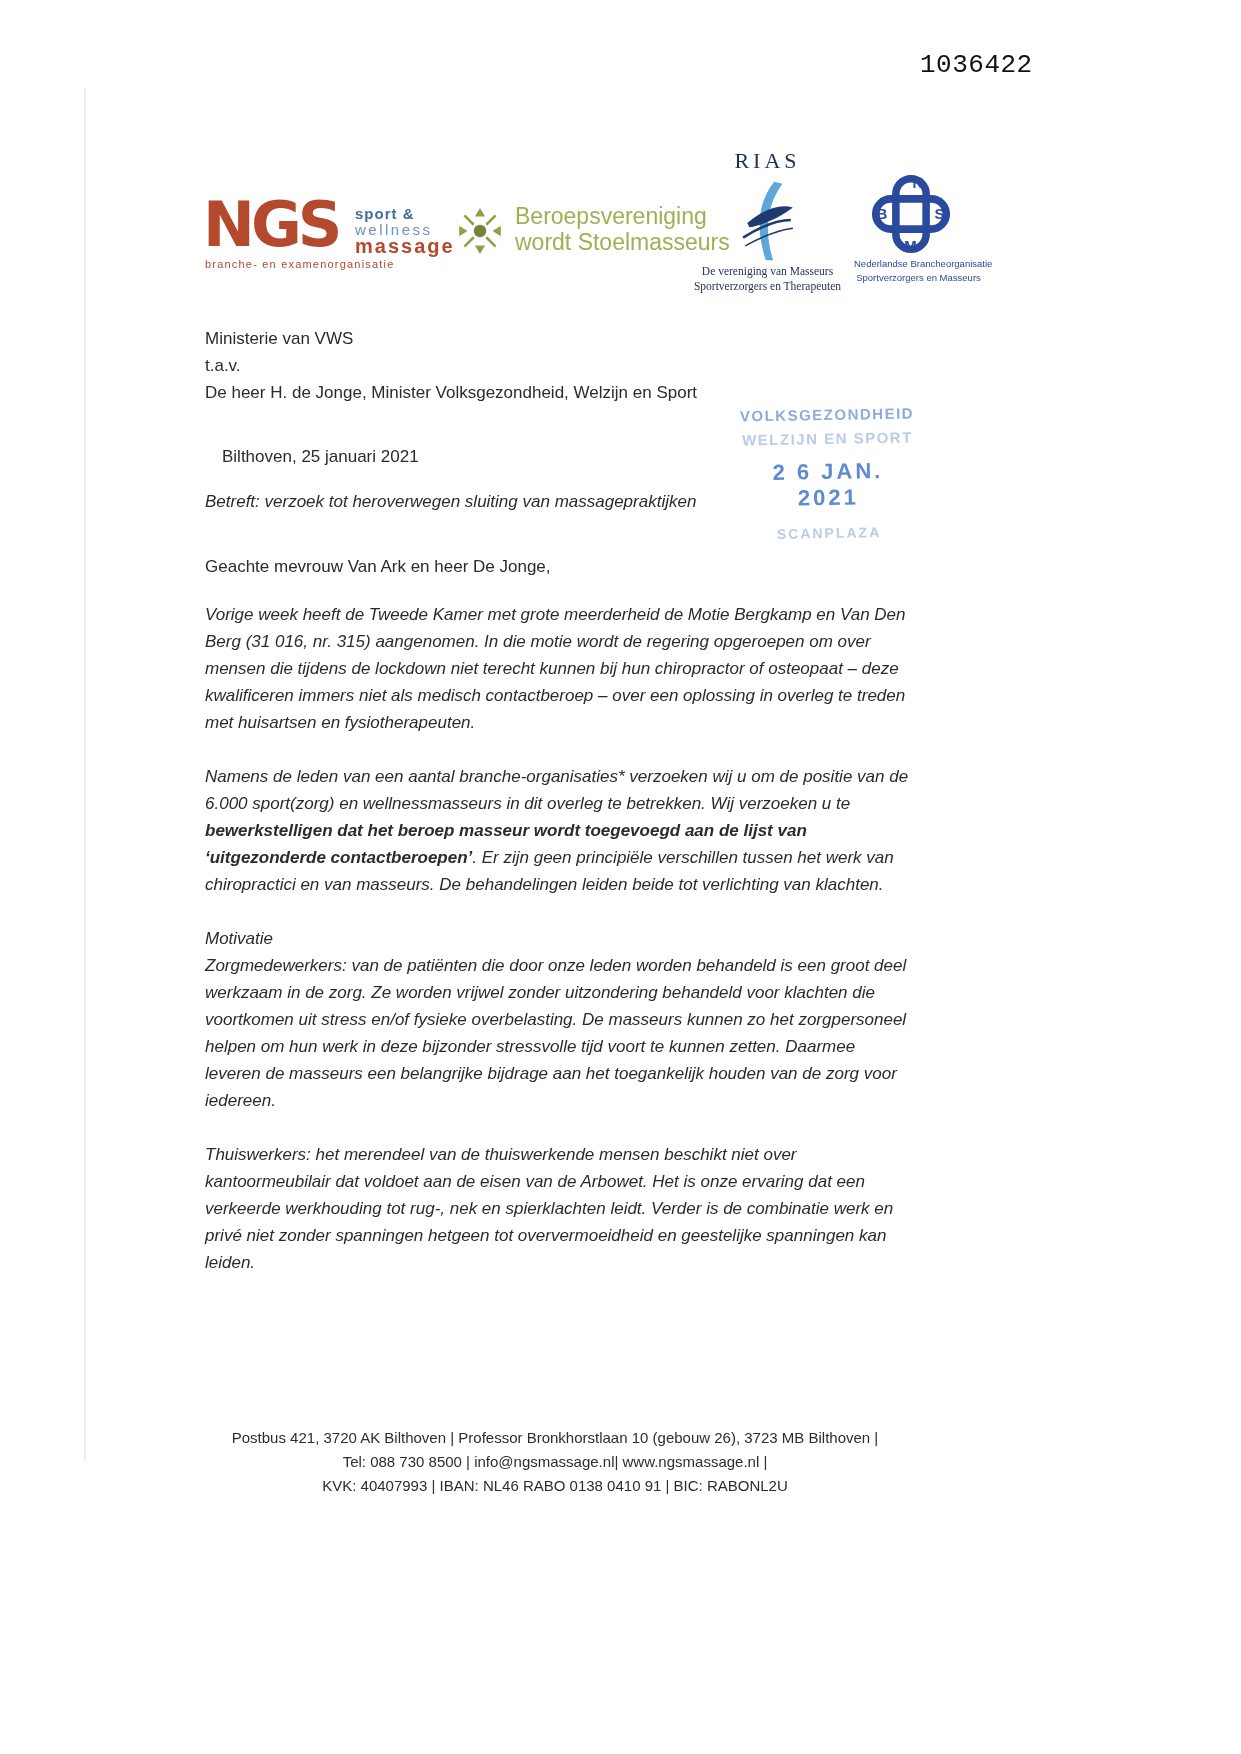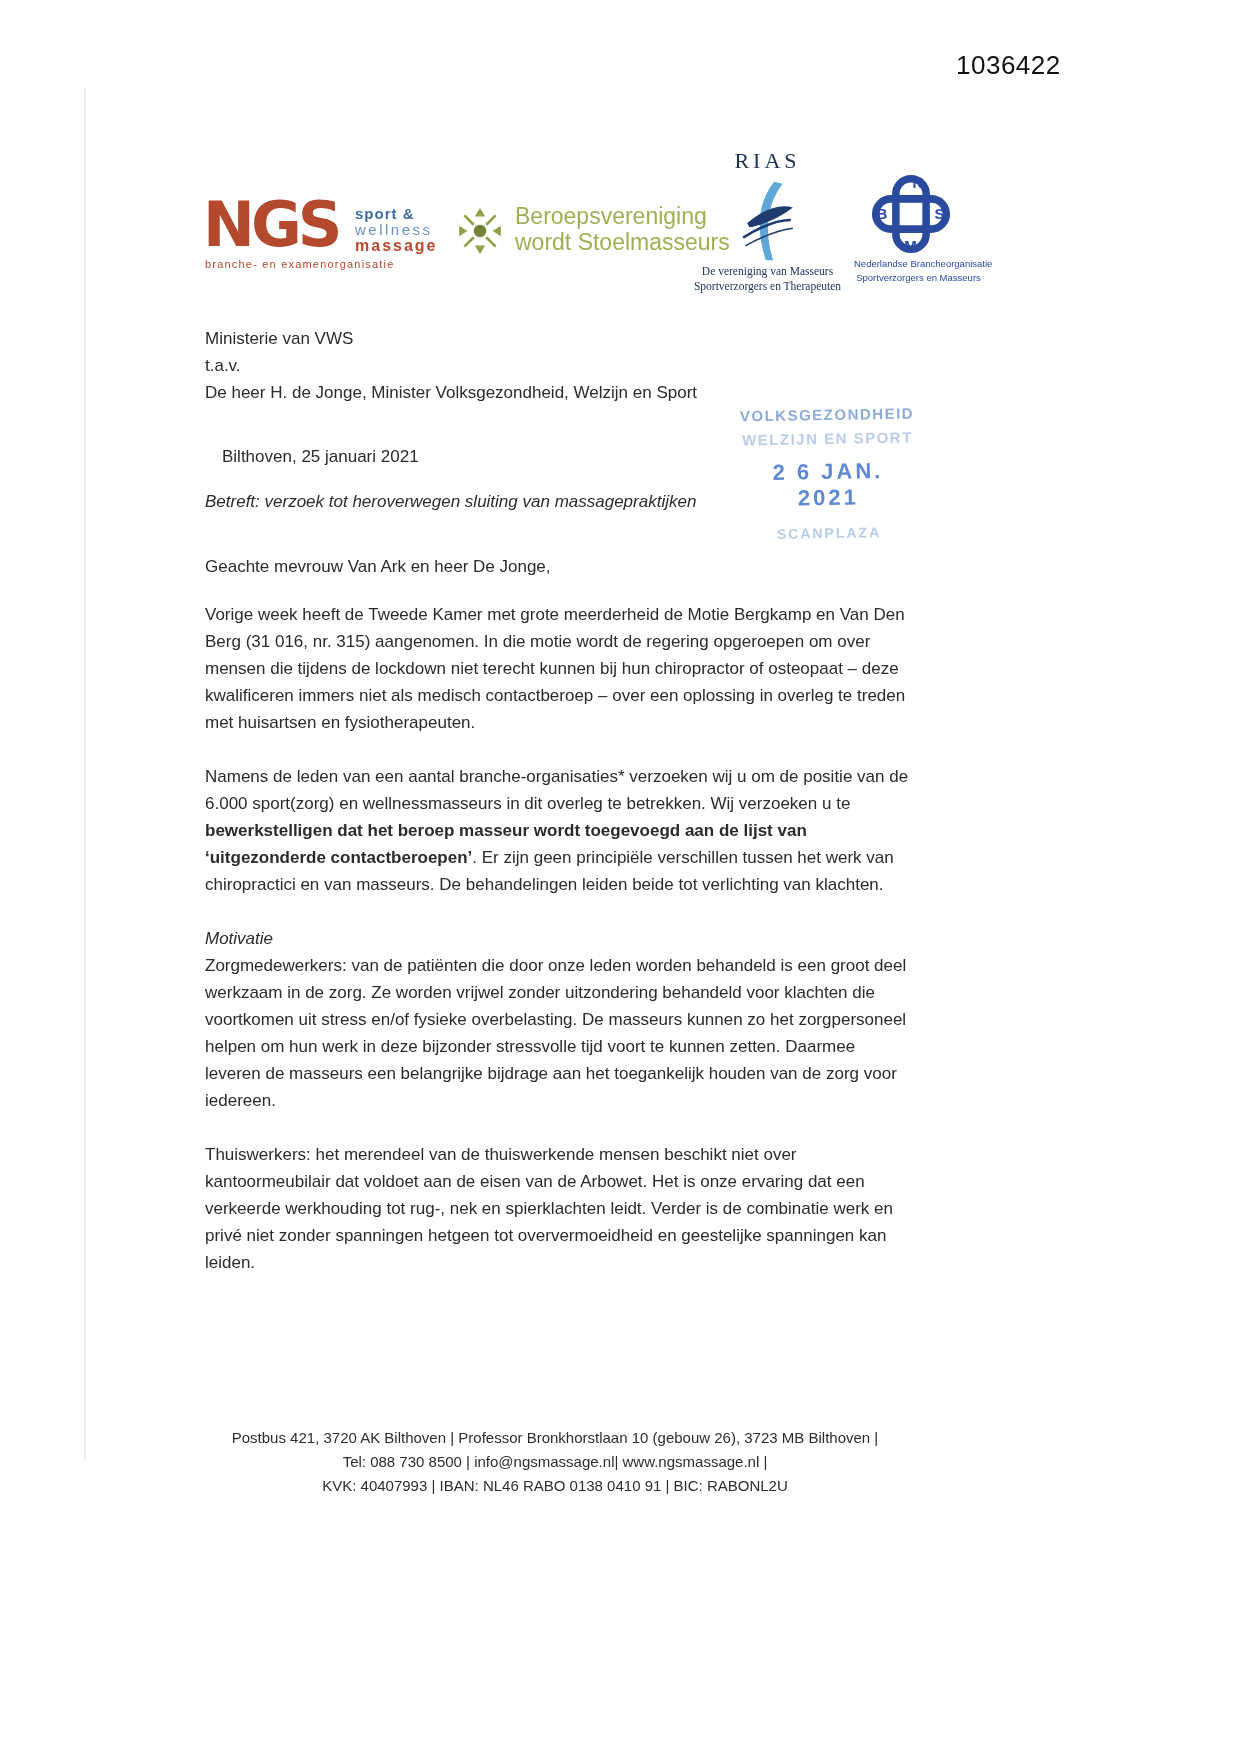--- a/index.html
+++ b/index.html
@@ -10,35 +10,35 @@
     font-family:"Liberation Sans",sans-serif;
     color:#2d2a2a;
     overflow:hidden;
   }
   
   .scan-edge{
     position:absolute;left:84px;top:88px;width:2px;height:1372px;
     background:#e4e4e4;opacity:.65;
   }
   .scan-number{
-    position:absolute;left:956px;top:50px;
-    font-size:26px;color:#121212;letter-spacing:.5px;
+    position:absolute;left:920px;top:50px;
+    font-size:26px;color:#121212;letter-spacing:.5px;font-family:Liberation Mono, monospace;
   }
 
   
   .ngs-logo{position:absolute;left:203px;top:200px;width:250px;height:80px;}
   .ngs-acronym{
     position:absolute;left:0;top:-6px;
     font-family:"DejaVu Sans",sans-serif;font-weight:bold;
     font-size:62px;color:#b5492e;letter-spacing:-4px;line-height:1;
   }
   .ngs-words{position:absolute;left:152px;top:6px;line-height:16px;}
   .ngs-w1{font-size:15px;font-weight:bold;color:#3f6fa0;letter-spacing:1px;}
   .ngs-w2{font-size:15px;color:#6a93bd;letter-spacing:2.5px;}
-  .ngs-w3{font-size:16px;font-weight:bold;color:#b5492e;letter-spacing:2px;}
+  .ngs-w3{font-size:20px;font-weight:bold;color:#b5492e;letter-spacing:2px;}
   .ngs-tagline{
     position:absolute;left:2px;top:58px;
     font-size:11px;color:#b5492e;letter-spacing:1.2px;white-space:nowrap;
   }
 
   .stoel-logo{position:absolute;left:455px;top:203px;width:250px;}
   .stoel-icon{position:absolute;left:0;top:2px;}
   .stoel-text{
     position:absolute;left:60px;top:0;
     font-size:23px;line-height:26px;color:#a2ae54;white-space:nowrap;
@@ -81,21 +81,21 @@
 
   
   .recipient{position:absolute;left:205px;top:325px;font-size:17px;line-height:27px;}
   .dateline{position:absolute;left:205px;top:447px;font-size:17px;margin-left:17px;}
   .subject{position:absolute;left:205px;top:492px;font-size:17px;font-style:italic;}
   .salutation{position:absolute;left:205px;top:557px;font-size:17px;}
   .body-text{
     position:absolute;left:205px;top:601px;width:706px;
     font-size:17px;line-height:27px;text-align:left;
   }
-  .body-text p{margin:0 0 27px 0;}
+  .body-text p{margin:0 0 27px 0;font-style:italic;}
   .body-text p.tight{margin:0;}
   .motivatie{font-style:italic;}
   .bold-seg{font-weight:bold;}
 
   
   .footer{
     position:absolute;left:150px;top:1426px;width:810px;
     font-size:15px;line-height:24px;text-align:center;color:#2f2c2c;
   }
 </style>

